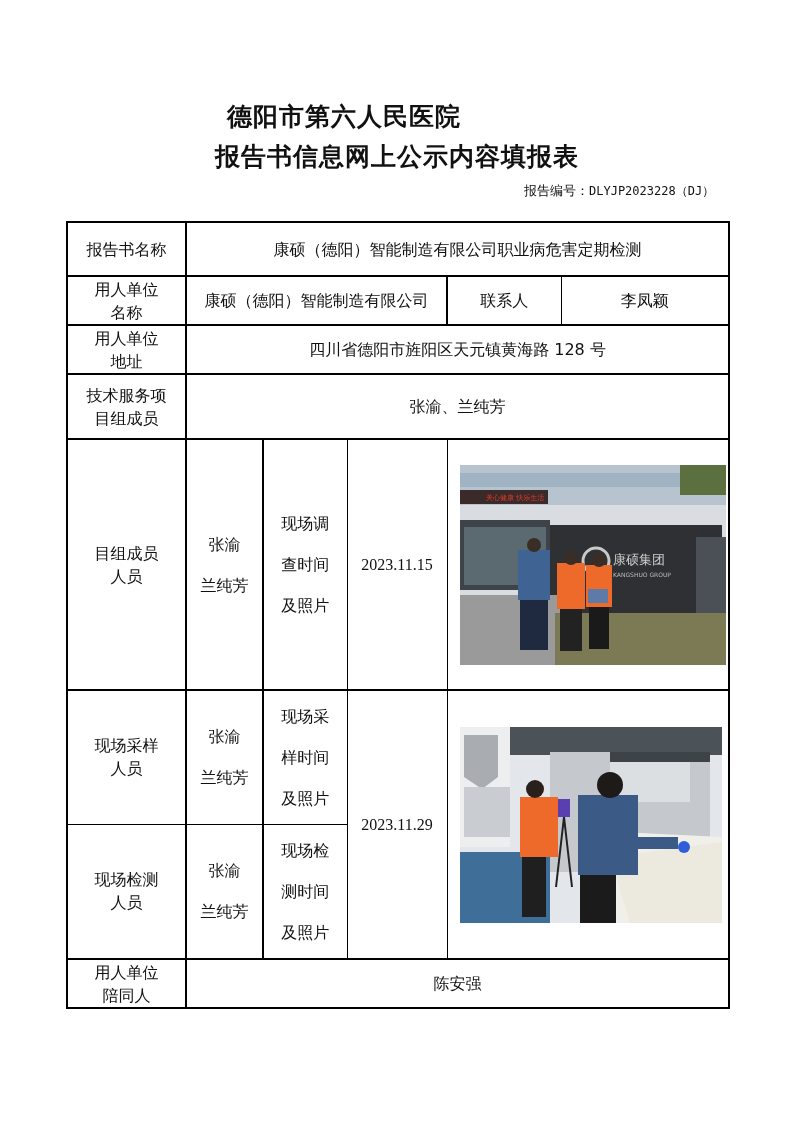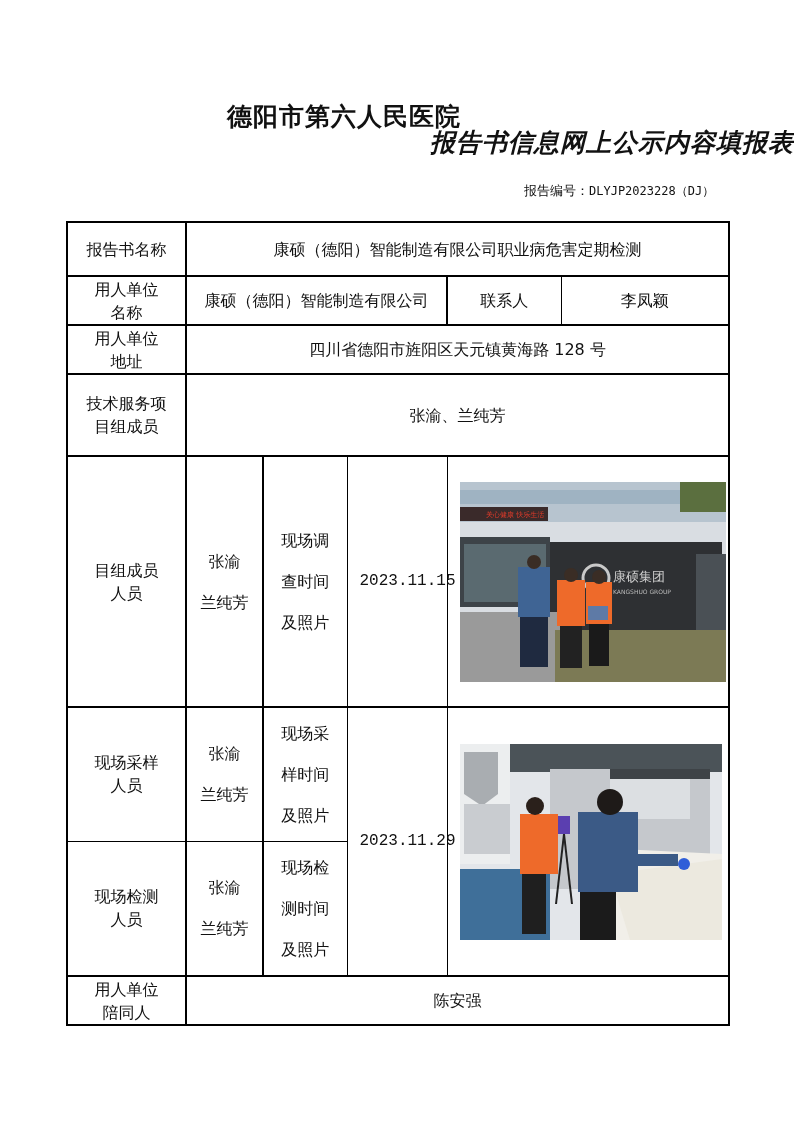--- a/index.html
+++ b/index.html
@@ -1,29 +1,29 @@
 <!DOCTYPE html>
 <html><head>
 <meta charset="utf-8">
 <style>
   html, body { margin:0; padding:0; background:#ffffff; }
   body { width:794px; height:1123px; position:relative; font-family:"DejaVu Sans", "Liberation Sans", sans-serif; color:#111; overflow:hidden; }
   .title1 { position:absolute; left:0; width:688px; top:100px; text-align:center; font-size:25px; font-weight:bold; letter-spacing:1px; }
-  .title2 { position:absolute; left:0; width:794px; top:126px; text-align:right; font-size:25px; font-weight:bold; letter-spacing:1px;font-style:italic; }
+  .title2 { position:absolute; left:0; width:794px; top:140px; text-align:center; font-size:25px; font-weight:bold; letter-spacing:1px; }
   .reportno { position:absolute; top:182px; left:524px; font-size:13px; white-space:nowrap; }
   .reportno .code { font-family:"DejaVu Sans Mono", "Liberation Mono", monospace; font-size:12px; }
   table.form { position:absolute; left:66px; top:221px; border-collapse:collapse; table-layout:fixed; width:662px; }
   table.form td { border:2px solid #000; text-align:center; vertical-align:middle; font-size:16px; line-height:23px; padding:0 12px; }
   .thin-b { border-bottom-width:1px !important; }
   .thin-t { border-top-width:1px !important; }
   .thin-r { border-right-width:1px !important; }
   .thin-l { border-left-width:1px !important; }
   .vlines { line-height:41px !important; }
   .photo { display:block; margin:0 auto; border:0; }
-  .nums { font-family:Liberation Mono, monospace; font-size:15px; }
+  .nums { font-family:Liberation Serif, serif; font-size:15px; }
 </style>
 </head>
 <body>
 
 <div class="title1">德阳市第六人民医院</div>
 <div class="title2">报告书信息网上公示内容填报表</div>
 <div class="reportno">
   <span>报告编号：</span><span class="code">DLYJP2023228（DJ）</span>
 </div>
 
@@ -49,21 +49,21 @@
     <td colspan="3">康硕（德阳）智能制造有限公司</td>
     <td colspan="2" class="thin-r">联系人</td>
     <td class="thin-l">李凤颖</td>
   </tr>
 
   <tr style="height:49px">
     <td><span>用人单位</span><br><span>地址</span></td>
     <td colspan="6">四川省德阳市旌阳区天元镇黄海路 128 号</td>
   </tr>
 
-  <tr style="height:82px">
+  <tr style="height:65px">
     <td><span>技术服务项</span><br><span>目组成员</span></td>
     <td colspan="6">张渝、兰纯芳</td>
   </tr>
 
   <tr style="height:251px">
     <td><span>目组成员</span><br><span>人员</span></td>
     <td class="vlines"><span>张渝</span><br><span>兰纯芳</span></td>
     <td class="vlines thin-r"><span>现场调</span><br><span>查时间</span><br><span>及照片</span></td>
     <td class="thin-l thin-r nums">2023.11.15</td>
     <td colspan="3" class="thin-l">

